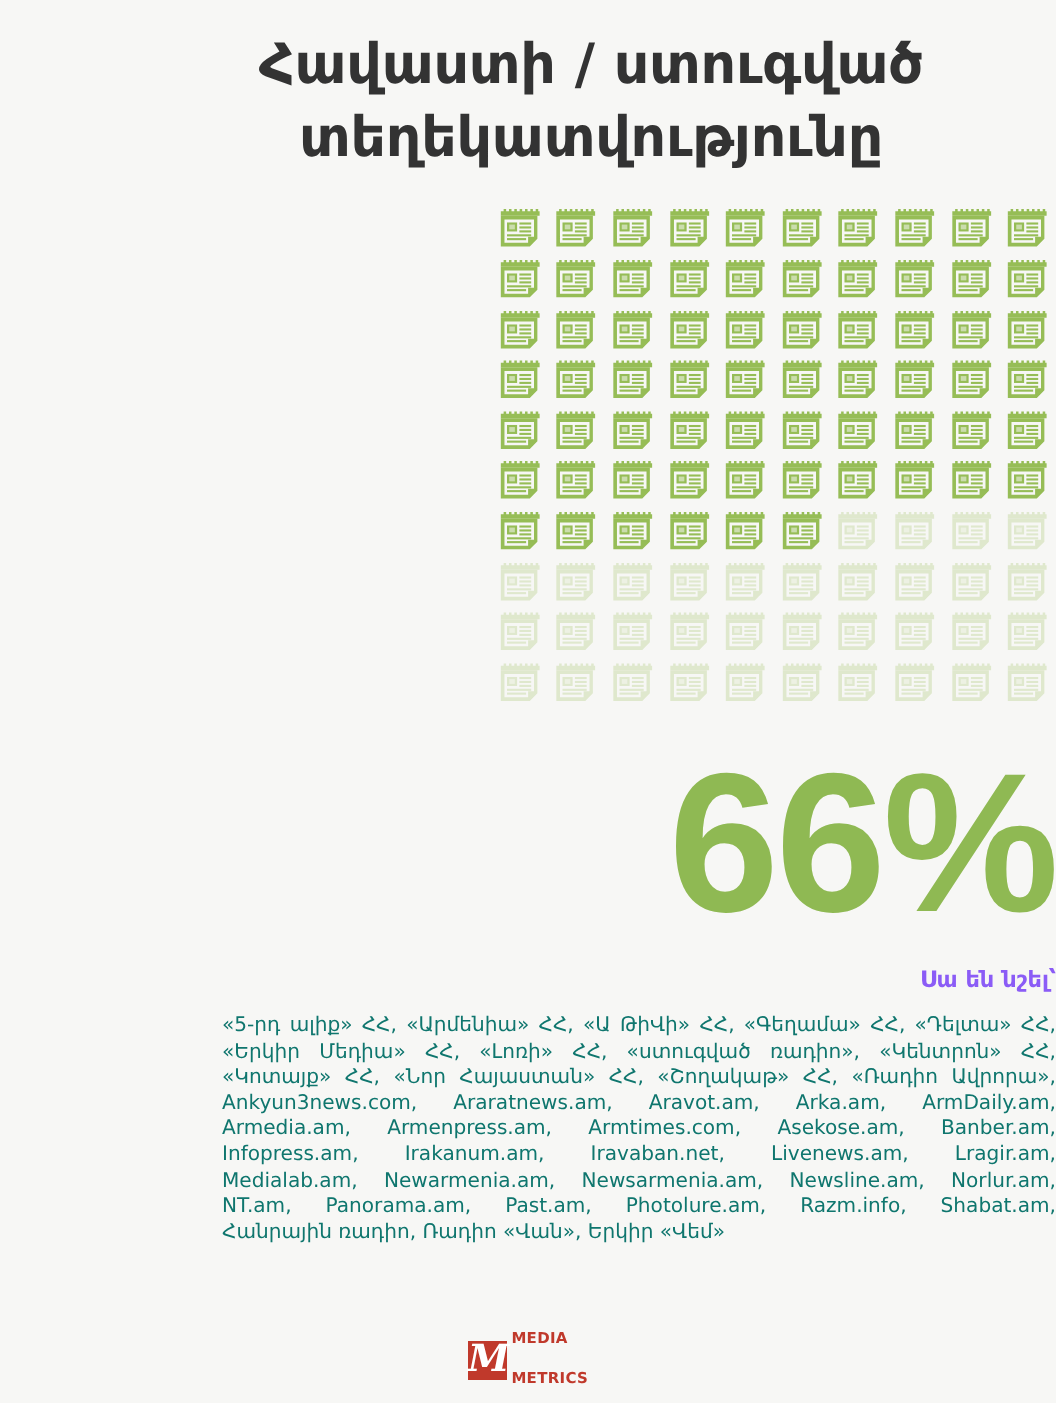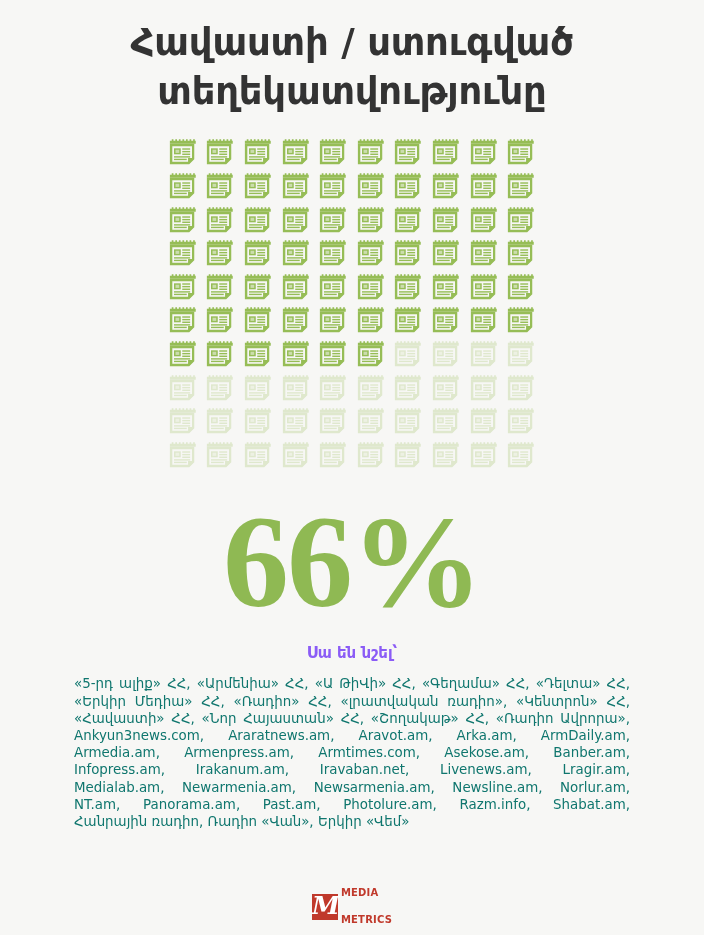--- a/index.html
+++ b/index.html
@@ -13,21 +13,21 @@
     font-family: "DejaVu Sans", "Liberation Sans", sans-serif;
     overflow: hidden;
     position: relative;
   }
   .poster {
     width: 704px;
     height: 935px;
     position: relative;
     display: flex;
     flex-direction: column;
-    align-items: center;
+    align-items: flex-end;
     background: #f7f7f5;
   }
   
   .title {
     margin-top: 18px;
     width: 620px;
     text-align: center;
     color: #333333;
     font-size: 37px;
     line-height: 1.33;
@@ -61,21 +61,21 @@
     display: block;
   }
   
   .big-number {
     margin-top: 22px;
     color: #8fb953;
     font-size: 132px;
     font-weight: bold;
     line-height: 1;
     letter-spacing: -2px;
-    font-family: Liberation Serif, serif;
+    font-family: Liberation Sans, sans-serif;
   }
   
   .subtitle {
     margin-top: 16px;
     color: #8b5cf6;
     font-size: 15px;
     font-weight: bold;
     text-align: center;
   }
   
@@ -1760,22 +1760,22 @@
         </svg>
       </span>
     </div>
 
   <div class="big-number">66%</div>
 
   <div class="subtitle">Սա են նշել՝</div>
 
   <div class="outlet-list" id="outlet-list">
       <div class="outlet-line">«5-րդ ալիք» ՀՀ, «Արմենիա» ՀՀ, «Ա ԹիՎի» ՀՀ, «Գեղամա» ՀՀ, «Դելտա» ՀՀ,</div>
-      <div class="outlet-line">«Երկիր Մեդիա» ՀՀ, «Ռադիո» ՀՀ, «լրատվական ռադիո», «Կենտրոն» ՀՀ,</div>
-      <div class="outlet-line">«Հավաստի» ՀՀ, «Նոր Հայաստան» ՀՀ, «Շողակաթ» ՀՀ, «Ռադիո Ավրորա»,</div>
+      <div class="outlet-line">«Երկիր Մեդիա» ՀՀ, «Լոռի» ՀՀ, «ստուգված ռադիո», «Կենտրոն» ՀՀ,</div>
+      <div class="outlet-line">«Կոտայք» ՀՀ, «Նոր Հայաստան» ՀՀ, «Շողակաթ» ՀՀ, «Ռադիո Ավրորա»,</div>
       <div class="outlet-line">Ankyun3news.com, Araratnews.am, Aravot.am, Arka.am, ArmDaily.am,</div>
       <div class="outlet-line">Armedia.am, Armenpress.am, Armtimes.com, Asekose.am, Banber.am,</div>
       <div class="outlet-line">Infopress.am, Irakanum.am, Iravaban.net, Livenews.am, Lragir.am,</div>
       <div class="outlet-line">Medialab.am, Newarmenia.am, Newsarmenia.am, Newsline.am, Norlur.am,</div>
       <div class="outlet-line">NT.am, Panorama.am, Past.am, Photolure.am, Razm.info, Shabat.am,</div>
       <div class="outlet-line last">Հանրային ռադիո, Ռադիո «Վան», Երկիր «Վեմ»</div>
     </div>
 
   <div class="logo">
     <div class="logo-inner">

